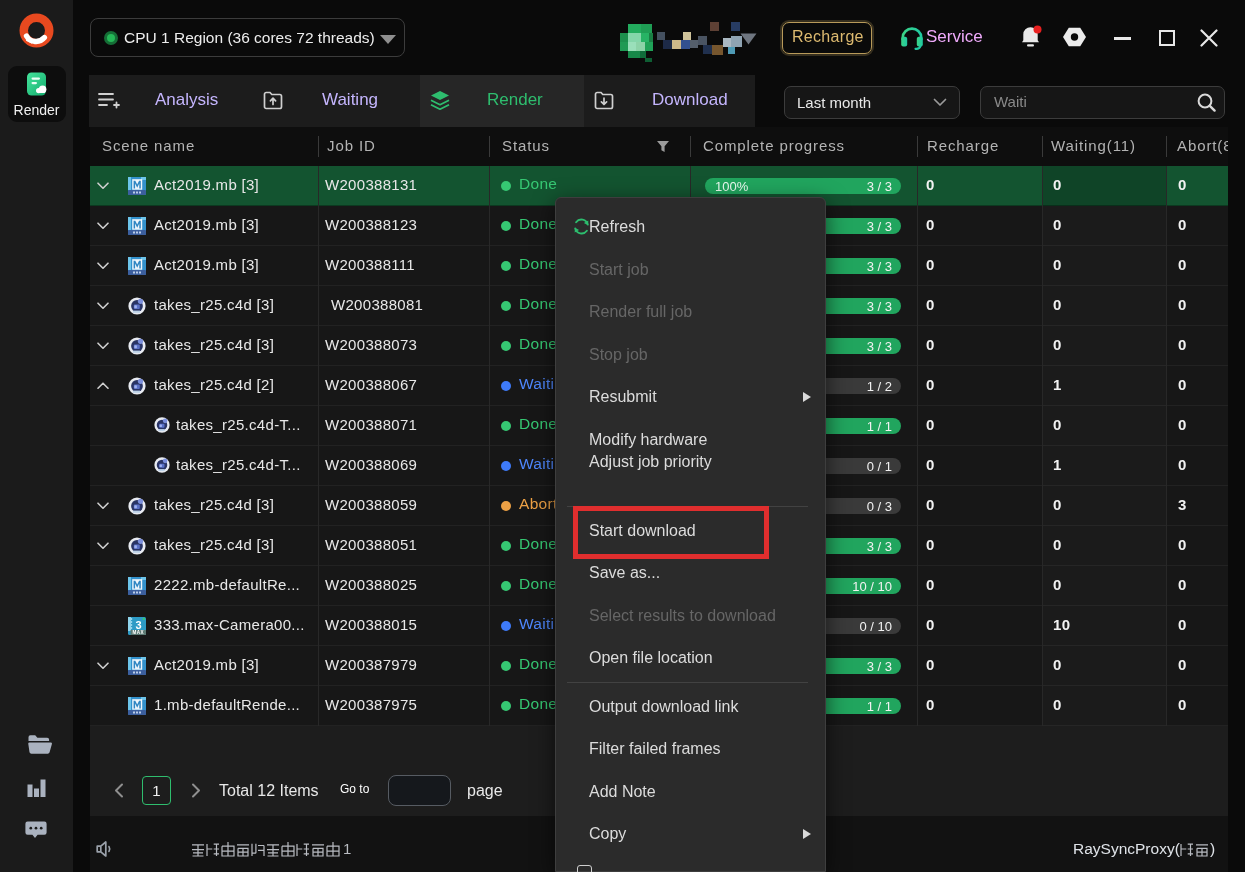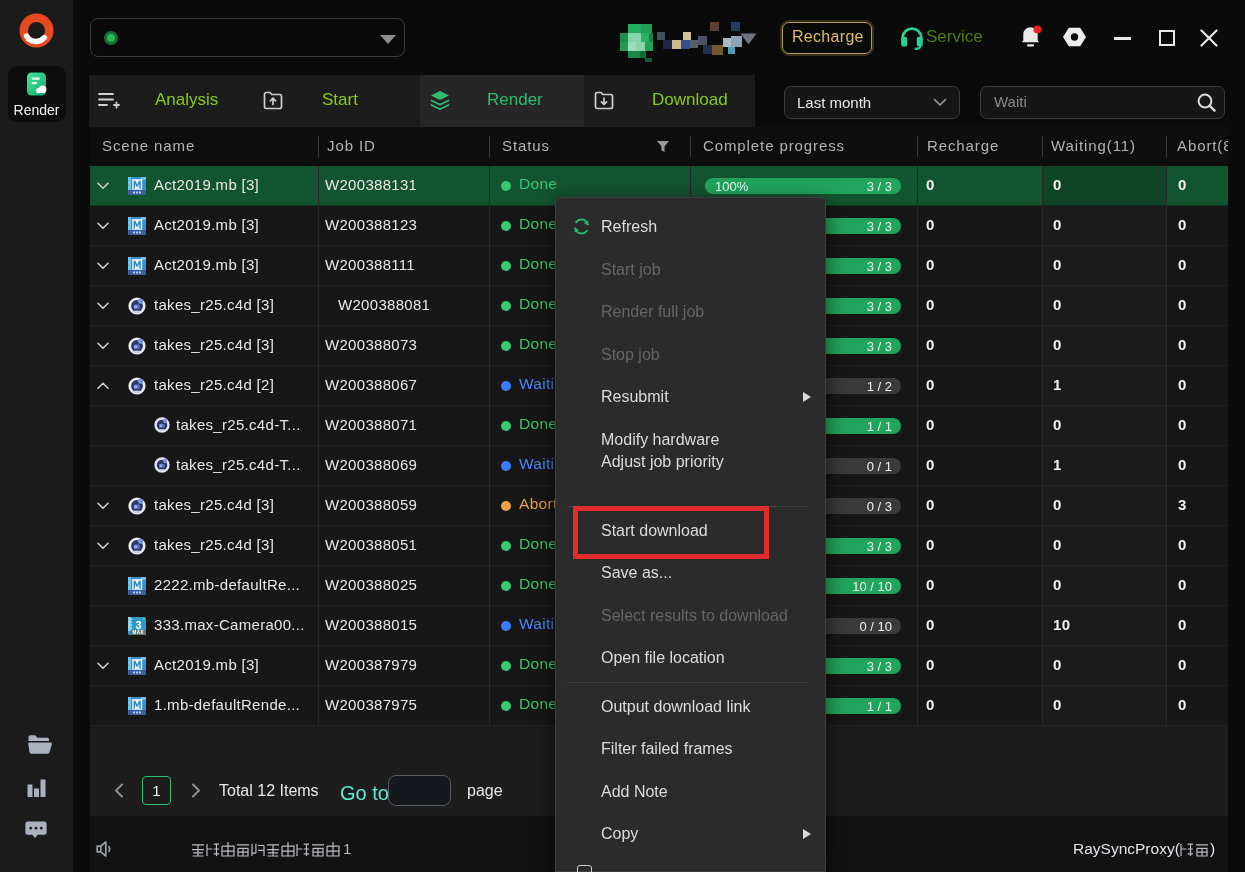--- a/index.html
+++ b/index.html
@@ -11,21 +11,21 @@
 
 #titlebar { position:absolute; left:73px; top:0; width:1172px; height:75px; background:#0a0a0a; }
 #cpubox { position:absolute; left:17px; top:18px; width:315px; height:39px; border:1px solid #3c3c3c; border-radius:8px; }
 #cpubox .dot { position:absolute; left:13px; top:12px; width:14px; height:14px; border-radius:50%; background:#25b857; border:3px solid #156e36; }
 #cpubox .txt { position:absolute; left:33px; top:10px; font-size:15.5px; color:#ededed; }
 #cpubox .tri { position:absolute; left:289px; top:16px; width:0; height:0; border-left:8px solid transparent; border-right:8px solid transparent; border-top:9px solid #8f8f8f; }
 
 
 #tabstrip { position:absolute; left:89px; top:75px; width:666px; height:52px; background:#1c1c1c; }
 #tabsel { position:absolute; left:331px; top:0; width:164px; height:52px; background:#262626; }
-.tabt { position:absolute; top:90px; font-size:17px; color:#84cc16; }
+.tabt { position:absolute; top:90px; font-size:17px; color:#c4b5fd; }
 
 
 #thead { position:absolute; left:90px; top:127px; width:1138px; height:39px; background:#0e0e0e; overflow:hidden; }
 #thead .h { position:absolute; top:10px; font-size:15px; letter-spacing:0.9px; color:#b3b3b3; }
 #thead .vs { position:absolute; top:9px; width:1px; height:21px; background:#3a3a3a; }
 
 
 .row { position:absolute; left:90px; width:1138px; height:40px; background:#171717; border-bottom:1px solid #222; }
 .row.sel { background:#135430; border-bottom:1px solid #0c3a20; }
 .row .t { position:absolute; top:10px; font-size:15px; letter-spacing:0.3px; color:#e8e8e8; white-space:nowrap; }
@@ -42,21 +42,21 @@
 .rowsep { position:absolute; top:166px; height:560px; width:1px; background:#282828; }
 
 
 #pager { position:absolute; left:90px; top:726px; width:1138px; height:90px; background:#1d1d1d; }
 
 
 #botbar { position:absolute; left:90px; top:816px; width:1138px; height:56px; background:#121212; }
 
 
 #menu { position:absolute; left:555px; top:197px; width:271px; height:675px; background:#2b2b2b; border:1px solid #3e3e3e; border-radius:6px 6px 0 0; box-shadow:0 6px 22px rgba(0,0,0,0.6); }
-.mi { position:absolute; left:555px; width:271px; height:42.5px; font-size:16px; color:#dcdcdc; padding-left:46px; line-height:42.5px; white-space:nowrap; }
+.mi { position:absolute; left:555px; width:271px; height:42.5px; font-size:16px; color:#dcdcdc; padding-left:34px; line-height:42.5px; white-space:nowrap; }
 .mi.dis { color:#666; }
 .mic { position:absolute; left:17px; top:11px; }
 .marr { position:absolute; right:15px; top:16px; width:0; height:0; border-left:8px solid #d9d9d9; border-top:5.5px solid transparent; border-bottom:5.5px solid transparent; }
 .msep { position:absolute; left:567px; width:241px; height:1px; background:#424242; }
 .redbox { position:absolute; left:18px; top:-4px; width:196px; height:53px; border:5px solid #e02e2e; }
 .mi, .msep { }
 </style></head>
 <body>
 <div id="stage">
 
@@ -95,20 +95,21 @@
   <svg style="position:absolute;left:25px;top:821px" width="22" height="18" viewBox="0 0 22 18">
         <path d="M2.6 0.5 L19.4 0.5 A2.2 2.2 0 0 1 21.6 2.7 L21.6 11.6 A2.2 2.2 0 0 1 19.4 13.8 L12.6 13.8 L10 17 L7.4 13.8 L2.6 13.8 A2.2 2.2 0 0 1 0.4 11.6 L0.4 2.7 A2.2 2.2 0 0 1 2.6 0.5 Z" fill="#aab2bf"></path>
         <circle cx="5.8" cy="7.2" r="1.35" fill="#1b1b1b"></circle>
         <circle cx="11" cy="7.2" r="1.35" fill="#1b1b1b"></circle>
         <circle cx="16.2" cy="7.2" r="1.35" fill="#1b1b1b"></circle>
       </svg>
 </div>
 
 <div id="cpubox" style="left:90px">
   <div class="dot"></div>
+  <div class="txt">CPU 1 Region (36 cores 72 threads)</div>
   <div class="tri"></div>
 </div>
 
 <svg style="position:absolute;left:618px;top:20px" width="142" height="42" viewBox="0 0 142 42">
 
   <rect x="10" y="4" width="13" height="9" fill="#23ac5e"></rect>
       <rect x="23" y="4" width="11" height="9" fill="#1f9e55"></rect>
   <rect x="2" y="13" width="8" height="9" fill="#1d8f4d"></rect>
       <rect x="10" y="13" width="13" height="9" fill="#84d6aa"></rect>
       <rect x="23" y="13" width="8" height="9" fill="#27b365"></rect>
@@ -149,21 +150,21 @@
         <linearGradient id="svcg" x1="0" y1="0" x2="1" y2="0">
           <stop offset="0" stop-color="#3bd487"></stop>
           <stop offset="1" stop-color="#1fc9a2"></stop>
         </linearGradient>
       </defs>
   <path d="M2.8 14 L2.8 11.4 A9.2 8.8 0 0 1 21.2 11.4 L21.2 14" fill="none" stroke="url(#svcg)" stroke-width="2.7"></path>
   <rect x="1.2" y="10.8" width="6" height="9.6" rx="2" fill="url(#svcg)"></rect>
   <rect x="16.8" y="10.8" width="6" height="9.6" rx="2" fill="url(#svcg)"></rect>
   <path d="M20.5 20 A4.6 3.6 0 0 1 15.5 22.8" fill="none" stroke="#1fc9a2" stroke-width="2.2" stroke-linecap="round"></path>
 </svg>
-<div style="position:absolute;left:926px;top:27px;font-size:17px;color:#4d7c0f">Service</div>
+<div style="position:absolute;left:926px;top:27px;font-size:17px;color:#f0abfc">Service</div>
 
 <svg style="position:absolute;left:1020px;top:25px" width="23" height="23" viewBox="0 0 23 23">
   <path d="M10.5 2.2 A7.2 7.2 0 0 1 17.7 9.4 L17.7 15.2 L19 17.2 L2 17.2 L3.3 15.2 L3.3 9.4 A7.2 7.2 0 0 1 10.5 2.2 Z" fill="#e9e9e9"></path>
   <rect x="7" y="19.3" width="7" height="2.2" rx="1.1" fill="#e9e9e9"></rect>
   <circle cx="17.5" cy="4.5" r="4" fill="#e82020"></circle>
 </svg>
 <svg style="position:absolute;left:1062px;top:27px" width="25" height="20" viewBox="0 0 25 20">
   <path d="M6.8 0.8 L18.2 0.8 L24 10 L18.2 19.2 L6.8 19.2 L1 10 Z" fill="#ececec"></path>
   <circle cx="12.5" cy="10" r="3.7" fill="#0a0a0a"></circle>
 </svg>
@@ -178,21 +179,21 @@
     </div>
 <svg style="position:absolute;left:98px;top:91px" width="22" height="20" viewBox="0 0 22 20">
       <path d="M1 3 L15 3 M1 8.5 L15 8.5 M1 14 L9 14" stroke="#d0d0d0" stroke-width="1.8" stroke-linecap="round"></path>
       <path d="M16 14 L21 14 M18.5 11.5 L18.5 16.5" stroke="#d0d0d0" stroke-width="1.8" stroke-linecap="round"></path>
     </svg>
 <div class="tabt" style="left:155px">Analysis</div>
 <svg style="position:absolute;left:263px;top:91px" width="20" height="19" viewBox="0 0 20 19">
       <path d="M1.5 3.2 A1.7 1.7 0 0 1 3.2 1.5 L7 1.5 L8.8 3.5 L16.8 3.5 A1.7 1.7 0 0 1 18.5 5.2 L18.5 15.8 A1.7 1.7 0 0 1 16.8 17.5 L3.2 17.5 A1.7 1.7 0 0 1 1.5 15.8 Z" fill="none" stroke="#cfcfcf" stroke-width="1.7"></path>
       <path d="M10 13.5 L10 7.5 M7.4 9.8 L10 7.2 L12.6 9.8" fill="none" stroke="#cfcfcf" stroke-width="1.7" stroke-linecap="round" stroke-linejoin="round"></path>
     </svg>
-<div class="tabt" style="left:322px">Start</div>
+<div class="tabt" style="left:322px">Waiting</div>
 <svg style="position:absolute;left:430px;top:90px" width="20" height="21" viewBox="0 0 20 21">
       <path d="M10 1 L19 5.5 L10 10 L1 5.5 Z" fill="#2ebd6e"></path>
       <path d="M1 10.2 L10 14.7 L19 10.2" fill="none" stroke="#2ebd6e" stroke-width="1.8" stroke-linejoin="round"></path>
       <path d="M1 14.7 L10 19.2 L19 14.7" fill="none" stroke="#2ebd6e" stroke-width="1.8" stroke-linejoin="round"></path>
     </svg>
 <div class="tabt" style="left:487px;color:#2ebd6e">Render</div>
 <svg style="position:absolute;left:594px;top:91px" width="20" height="19" viewBox="0 0 20 19">
       <path d="M1.5 3.2 A1.7 1.7 0 0 1 3.2 1.5 L7 1.5 L8.8 3.5 L16.8 3.5 A1.7 1.7 0 0 1 18.5 5.2 L18.5 15.8 A1.7 1.7 0 0 1 16.8 17.5 L3.2 17.5 A1.7 1.7 0 0 1 1.5 15.8 Z" fill="none" stroke="#cfcfcf" stroke-width="1.7"></path>
       <path d="M10 7.2 L10 13.2 M7.4 10.9 L10 13.5 L12.6 10.9" fill="none" stroke="#cfcfcf" stroke-width="1.7" stroke-linecap="round" stroke-linejoin="round"></path>
     </svg>
@@ -318,21 +319,21 @@
       </svg>
       <svg style="position:absolute;left:38px;top:11px" width="18" height="18" viewBox="0 0 18 18">
 <circle cx="9" cy="9" r="8.6" fill="#e8ebf1"></circle>
 <circle cx="9" cy="9" r="5.9" fill="#2a3566"></circle>
 <circle cx="12.5" cy="4.3" r="2.6" fill="#7c90dd"></circle>
 <rect x="5.8" y="7.6" width="6" height="4.4" rx="1" fill="#5b72c8"></rect>
 <rect x="6.3" y="8.3" width="2.6" height="2.9" rx="0.6" fill="#9fb1ef"></rect>
 <rect x="5" y="13.6" width="7" height="2.2" fill="#bcd2e8"></rect>
 </svg>
       <div class="t name" style="left:64px">takes_r25.c4d [3]</div>
-      <div class="t" style="left:248px">W200388081</div>
+      <div class="t" style="left:241px">W200388081</div>
       <div style="position:absolute;left:411px;top:15px;width:10px;height:10px;border-radius:50%;background:#36c873"></div>
       <div class="t" style="left:429px;top:9px;color:#36c873;font-size:15.5px">Done</div>
       <div class="pill pf">
         <span class="pr">3 / 3</span>
       </div>
       <div class="t num" style="left:836px">0</div>
       <div class="t num" style="left:963px">0</div>
       <div class="t num" style="left:1088px">0</div>
     </div>
 <div class="row" style="top:326px">
@@ -581,21 +582,21 @@
 
 <div id="pager">
   <svg style="position:absolute;left:23px;top:57px" width="12" height="15" viewBox="0 0 12 15">
         <path d="M9 1.5 L3 7.5 L9 13.5" fill="none" stroke="#8f8f8f" stroke-width="2" stroke-linecap="round" stroke-linejoin="round"></path>
       </svg>
   <div style="position:absolute;left:52px;top:50px;width:29px;height:29px;border:1px solid #2fbd6e;border-radius:4px;color:#f0f0f0;font-size:15px;text-align:center;line-height:28px">1</div>
   <svg style="position:absolute;left:100px;top:57px" width="12" height="15" viewBox="0 0 12 15">
         <path d="M3 1.5 L9 7.5 L3 13.5" fill="none" stroke="#8f8f8f" stroke-width="2" stroke-linecap="round" stroke-linejoin="round"></path>
       </svg>
   <div style="position:absolute;left:129px;top:56px;font-size:16px;color:#e8e8e8">Total 12 Items</div>
-  <div style="position:absolute;left:250px;top:56px;font-size:20px;color:#5eead4">Go to</div>
+  <div style="position:absolute;left:250px;top:56px;font-size:12px;color:#ffffff">Go to</div>
   <div style="position:absolute;left:298px;top:49px;width:63px;height:31px;background:#15181c;border:1px solid #565b62;border-radius:8px"></div>
   <div style="position:absolute;left:377px;top:56px;font-size:16px;color:#e8e8e8">page</div>
 </div>
 
 <div id="botbar">
   <svg style="position:absolute;left:5px;top:23px" width="20" height="20" viewBox="0 0 20 20">
         <path d="M2.2 7.2 L5.8 7.2 L10.8 3 L10.8 17 L5.8 12.8 L2.2 12.8 Z M5.8 7.2 L5.8 12.8" fill="none" stroke="#9aa1aa" stroke-width="1.7" stroke-linejoin="round"></path>
         <path d="M14 7.6 A4.6 4.6 0 0 1 14 12.4" fill="none" stroke="#9aa1aa" stroke-width="1.7" stroke-linecap="round"></path>
       </svg>
   <svg style="position:absolute;left:101px;top:25px" width="150" height="16" viewBox="0 0 150 16">

